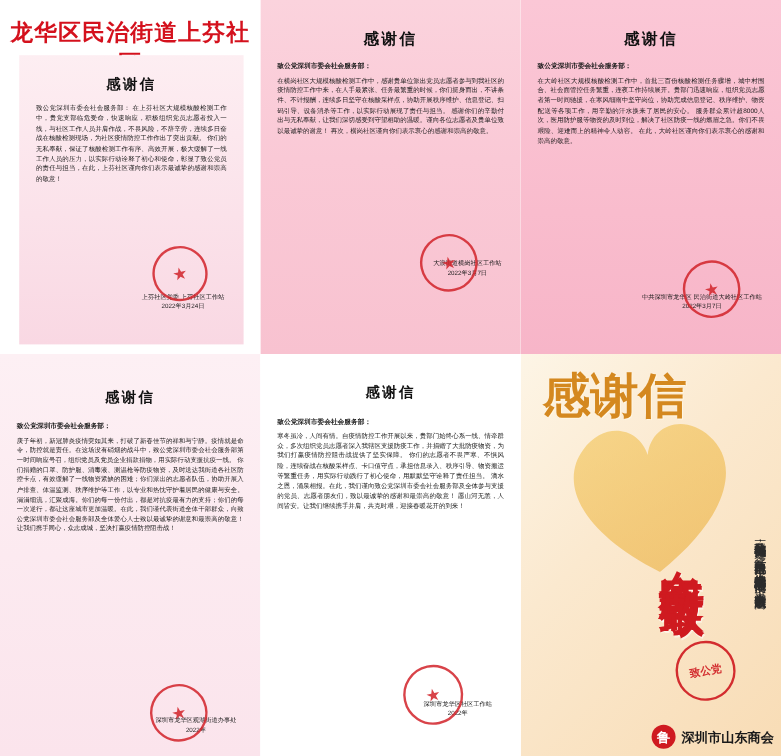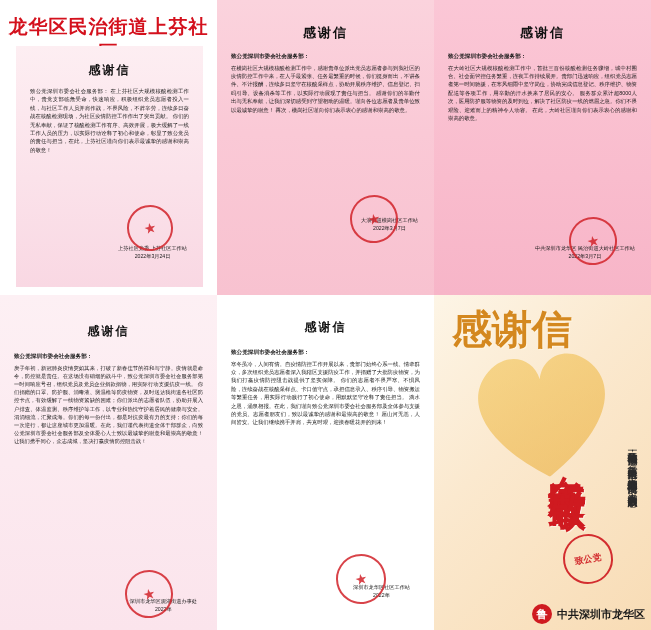--- a/index.html
+++ b/index.html
@@ -237,18 +237,18 @@
       <div class="poster-vert">向逆行者致敬</div>
       <div class="poster-note">致敬每一位平凡的英雄
 你们逆风而行，负重前行
 把危险留给自己，把安全带给大家
 你们是最美的守护者
 疫情无情，人间有爱
 致以最崇高的敬意！</div>
       <div class="poster-stamp">致公党</div>
       <div class="footer-badge">
         <div class="fb-logo">鲁</div>
-        <div class="fb-text">中共深圳市龙华区</div>
+        <div class="fb-text">深圳市山东商会</div>
       </div>
     </div>
   </div>
 
 </div>
 
 </body></html>

